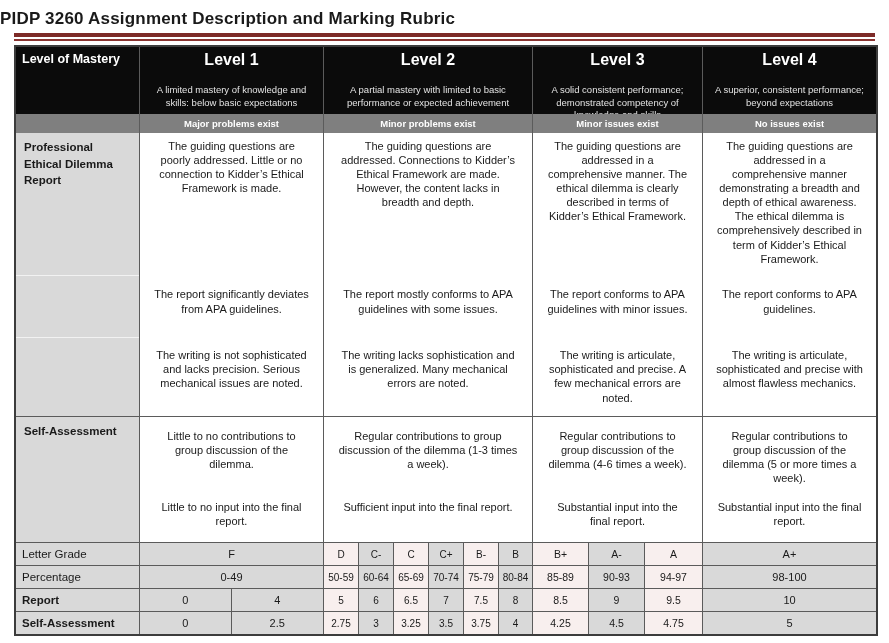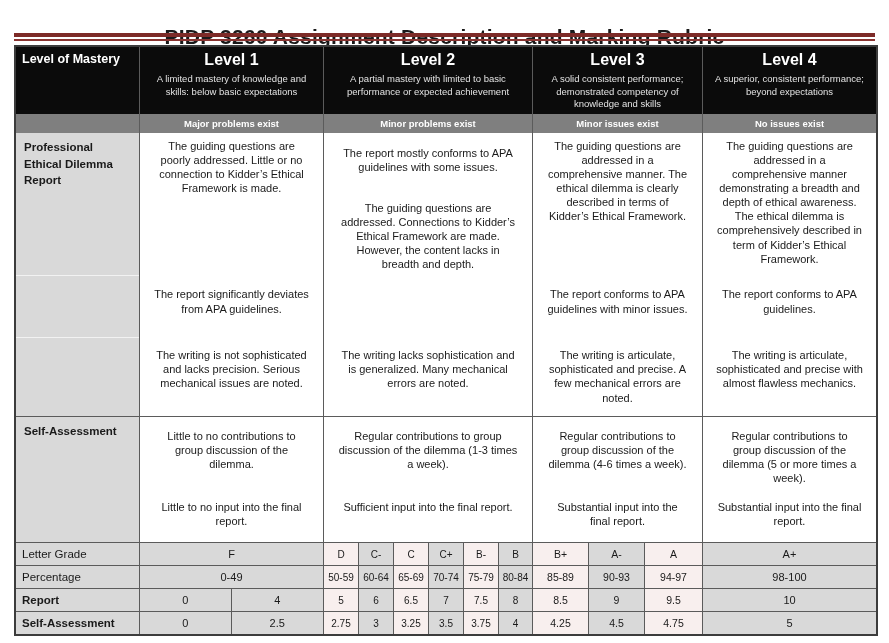--- a/index.html
+++ b/index.html
@@ -1,37 +1,37 @@
 <!DOCTYPE html>
 <html><head>
 <meta charset="utf-8">
 <style>
   * { margin:0; padding:0; box-sizing:border-box; }
   html,body { background:#fff; }
   body { width:889px; height:643px; font-family:"Liberation Sans", sans-serif; color:#1a1a1a; position:relative; }
   .page { position:relative; width:889px; height:643px; background:#fff; overflow:hidden; }
 
-  .doc-title { text-align:center; font-weight:bold; font-size:21px; padding-top:25px; letter-spacing:.2px; }
+  .doc-title { font-weight:bold; font-size:17px; padding-top:9px; letter-spacing:.2px; }
   .rule { position:absolute; left:14px; top:33px; width:861px; height:8px;
           border-top:4px solid #7d2b28; border-bottom:2px solid #8a3431; }
 
   .rubric { position:absolute; left:14px; top:45px; width:864px; border:2px solid #3c3c3c; background:#0369a1; }
   .row { display:flex; align-items:stretch; }
   .cell { border-right:1px solid #5b5b5b; overflow:hidden; }
   .noR { border-right:none; }
   .bB { border-bottom:1px solid #5b5b5b; }
   .c0 { width:124px; } .c1 { width:184px; } .c2 { width:209px; } .c3 { width:170px; } .c4 { width:173px; }
 
   
   .hdr { height:67px; }
   .hdr .cell { background:#0b0b0b; color:#fff; }
   .hdr .mastery { font-weight:bold; font-size:12.5px; padding:5px 6px; text-align:left; }
   .hdr .lvl { text-align:center; padding:4px 10px 0; }
   .lvl-name { font-weight:bold; font-size:16px; }
-  .lvl-desc { font-size:9.5px; color:#e3e3e3; line-height:1.32; margin-top:4px; }
+  .lvl-desc { font-size:9.5px; color:#e3e3e3; line-height:1.32; margin-top:15px; }
 
   
   .sub { height:19px; }
   .sub .cell { background:#7f7f7f; color:#fff; font-weight:bold; font-size:9.5px;
                display:flex; align-items:center; justify-content:center; }
 
   
   .bodyrow .label { background:#d9d9d9; font-weight:bold; font-size:11.5px; line-height:1.45;
                     padding:6px 8px; position:relative; }
   .bodycol { display:flex; flex-direction:column; background:#fff; }
@@ -94,22 +94,22 @@
         <span>Professional Ethical Dilemma Report</span>
         <span class="faint" style="top:142px"></span>
         <span class="faint" style="top:204px"></span>
       </div>
       <div class="cell c1 bodycol">
         <div class="para r1a">The guiding questions are poorly addressed. Little or no connection to Kidder’s Ethical Framework is made.</div>
         <div class="para r1b">The report significantly deviates from APA guidelines.</div>
         <div class="para r1c">The writing is not sophisticated and lacks precision. Serious mechanical issues are noted.</div>
       </div>
       <div class="cell c2 bodycol">
+        <div class="para r1a">The guiding questions are addressed. Connections to Kidder’s Ethical Framework are made. However, the content lacks in breadth and depth.</div>
         <div class="para r1b">The report mostly conforms to APA guidelines with some issues.</div>
-        <div class="para r1a">The guiding questions are addressed. Connections to Kidder’s Ethical Framework are made. However, the content lacks in breadth and depth.</div>
         <div class="para r1c">The writing lacks sophistication and is generalized. Many mechanical errors are noted.</div>
       </div>
       <div class="cell c3 bodycol">
         <div class="para r1a">The guiding questions are addressed in a comprehensive manner. The ethical dilemma is clearly described in terms of Kidder’s Ethical Framework.</div>
         <div class="para r1b">The report conforms to APA guidelines with minor issues.</div>
         <div class="para r1c">The writing is articulate, sophisticated and precise. A few mechanical errors are noted.</div>
       </div>
       <div class="cell c4 bodycol noR">
         <div class="para r1a">The guiding questions are addressed in a comprehensive manner demonstrating a breadth and depth of ethical awareness. The ethical dilemma is comprehensively described in term of Kidder’s Ethical Framework.</div>
         <div class="para r1b">The report conforms to APA guidelines.</div>

